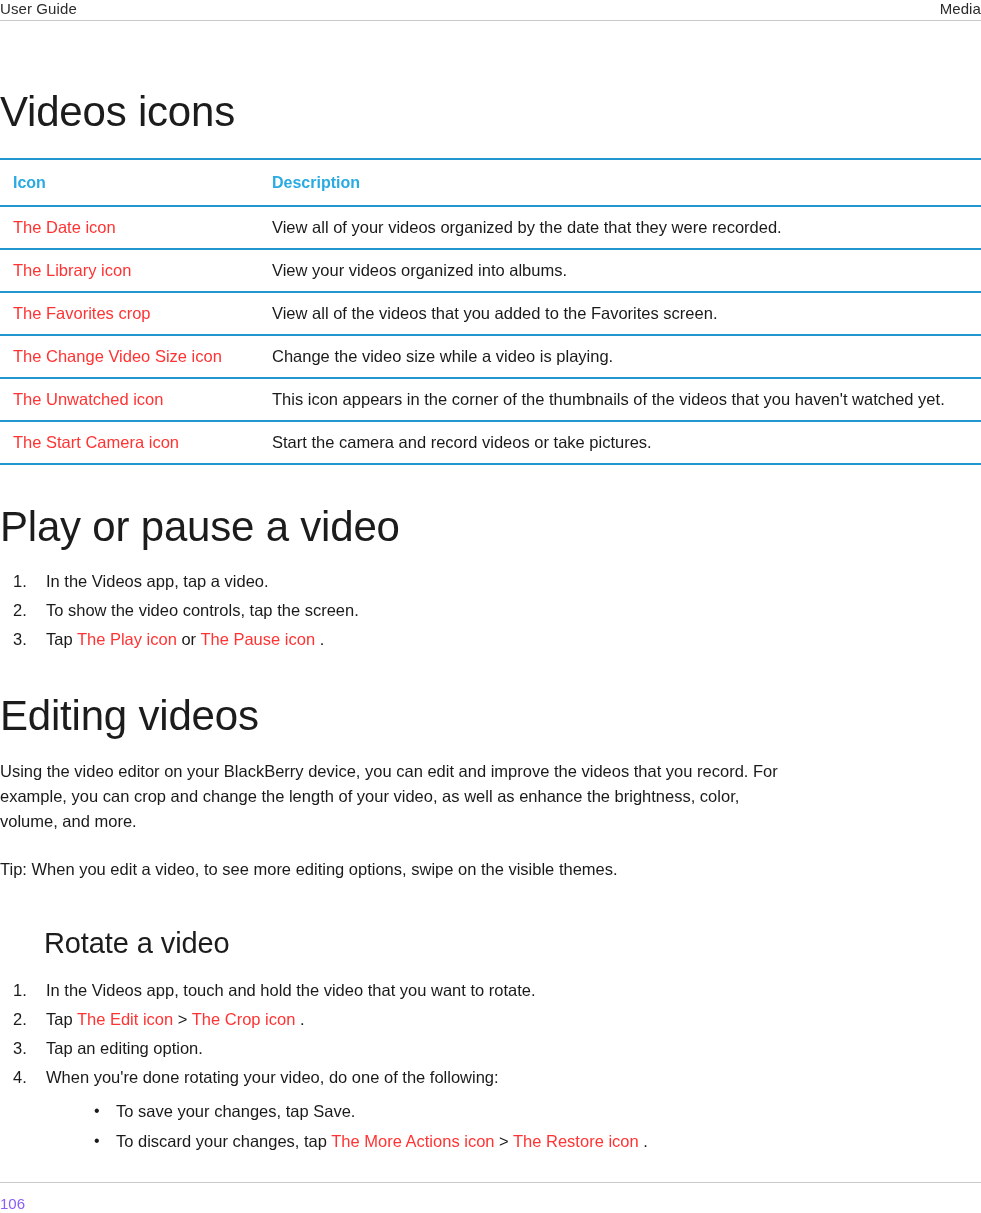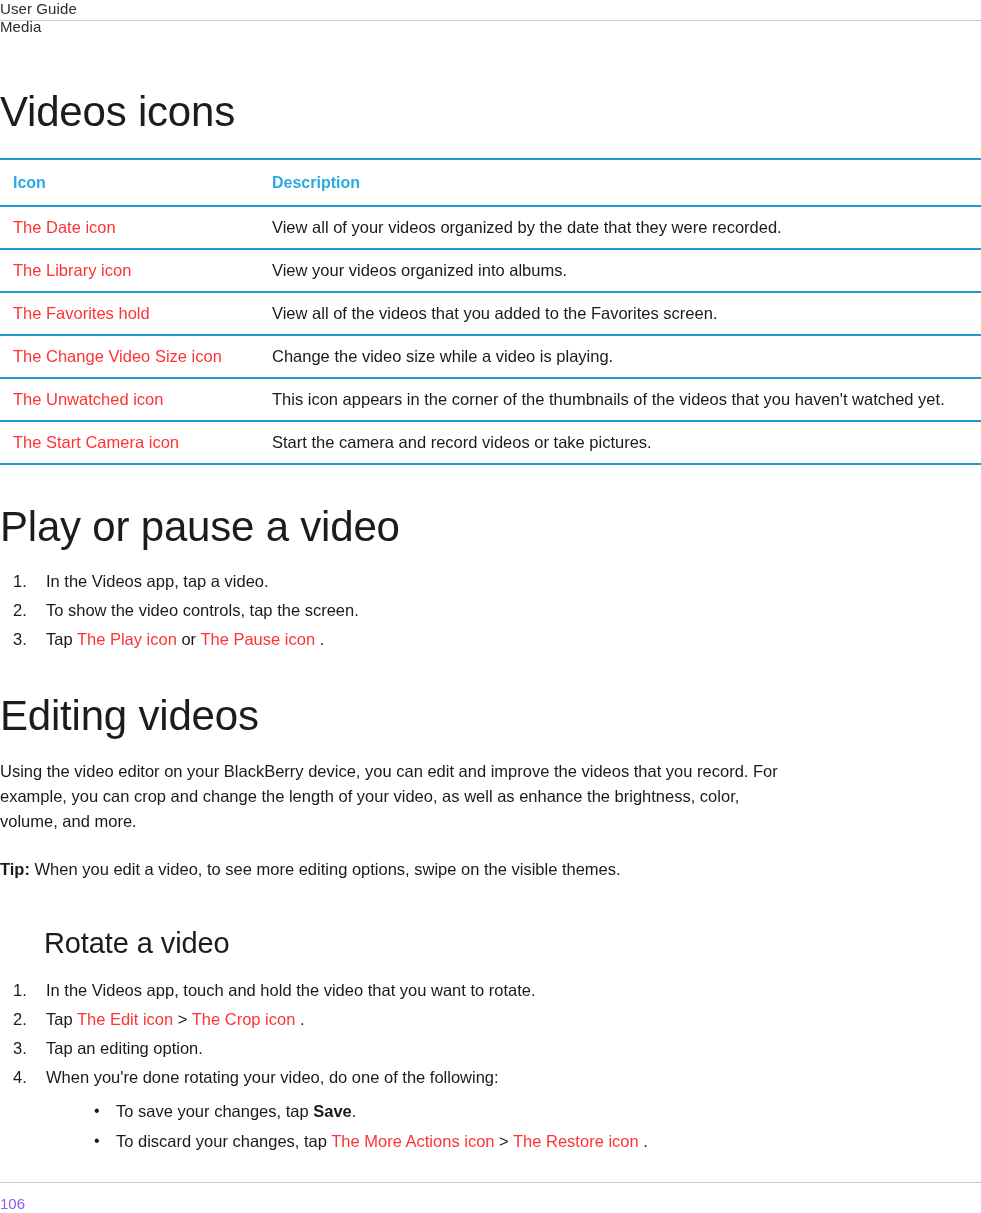--- a/index.html
+++ b/index.html
@@ -21,21 +21,20 @@
     position: absolute;
     top: 0;
     left: 0;
     width: 981px;
     height: 21px;
     box-sizing: border-box;
     border-bottom: 1px solid #c9c9c9;
     display: flex;
     align-items: flex-start;
     justify-content: space-between;
-    flex-direction: column;
   }
   .page-header .hdr-text {
     font-size: 15px;
     line-height: 18px;
     color: #2b2b2b;
     letter-spacing: 0.1px;
   }
 
   
   .content {
@@ -144,21 +143,21 @@
 
   p.doc-p {
     font-size: 16.5px;
     line-height: 25px;
     margin: 19px 0 0 0;
     color: #1a1a1a;
   }
   p.doc-p.tip { margin-top: 23px; }
 
   .redref { color: #ff3333; }
-  .bold { font-weight: bold; }
+  .bold { font-weight: normal; }
   .gt { color: #1a1a1a; }
 
   
   .page-footer {
     position: absolute;
     left: 0;
     top: 1182px;
     width: 981px;
     border-top: 1px solid #c9c9c9;
   }
@@ -196,21 +195,21 @@
     <tbody>
       <tr>
         <td class="icon-cell">The Date icon</td>
         <td class="desc-cell">View all of your videos organized by the date that they were recorded.</td>
       </tr>
       <tr>
         <td class="icon-cell">The Library icon</td>
         <td class="desc-cell">View your videos organized into albums.</td>
       </tr>
       <tr>
-        <td class="icon-cell">The Favorites hold</td>
+        <td class="icon-cell">The Favorites crop</td>
         <td class="desc-cell">View all of the videos that you added to the Favorites screen.</td>
       </tr>
       <tr>
         <td class="icon-cell">The Change Video Size icon</td>
         <td class="desc-cell">Change the video size while a video is playing.</td>
       </tr>
       <tr>
         <td class="icon-cell">The Unwatched icon</td>
         <td class="desc-cell">This icon appears in the corner of the thumbnails of the videos that you haven't watched yet.</td>
       </tr>

